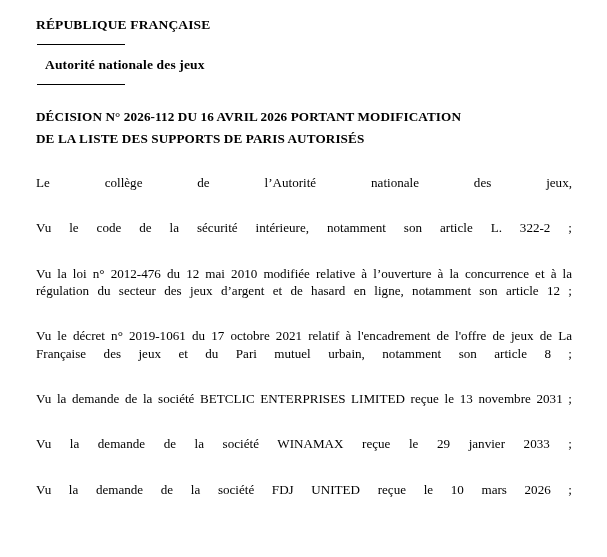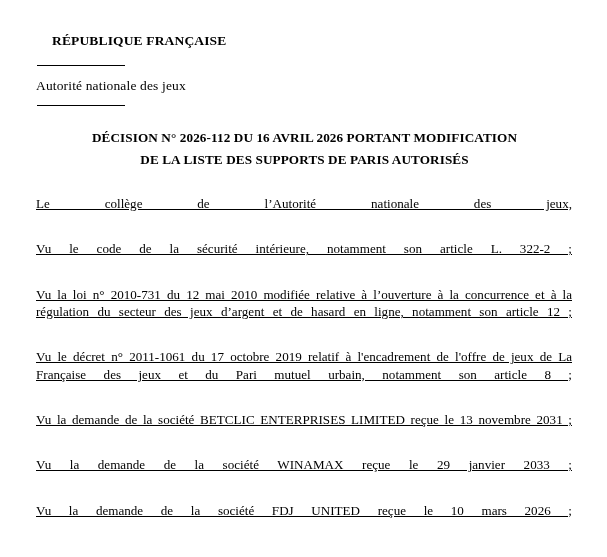--- a/index.html
+++ b/index.html
@@ -27,44 +27,44 @@
   
   .letterhead {
     padding-top: 16px;
     padding-left: 36px;
   }
   .lh-line1 {
     font-size: 13.5px;
     font-weight: bold;
     letter-spacing: 0.15px;
     line-height: 17px;
-    margin: 16px;
+    margin: 0;
     white-space: nowrap;
   }
   .lh-rule {
     width: 88px;
     height: 0;
     border: none;
     border-top: 1.4px solid #000000;
     margin: 11px 0 11px 1px;
   }
   .lh-line2 {
     font-size: 13.5px;
-    font-weight: normal;
+    font-weight: bold;
     letter-spacing: 0.15px;
     line-height: 17px;
-    margin: 0;
+    margin: 9px;
     white-space: nowrap;
   }
 
   
   .doc-title {
     margin: 21px 0 0 0;
     padding: 0 34px 0 36px;
-    text-align: center;
+    text-align: left;
     font-size: 13.2px;
     font-weight: bold;
     line-height: 22px;
     letter-spacing: 0.1px;
   }
   .doc-title .tl {
     display: block;
   }
 
   
@@ -73,21 +73,20 @@
     padding-left: 36px;
     padding-right: 35px;
   }
   .para {
     font-size: 13.1px;
     line-height: 17.2px;
     margin: 0 0 11px 0;
     text-align: justify;
     text-justify: inter-word;
     hyphens: none;
-    text-decoration: underline;
   }
   .para:last-child {
     margin-bottom: 0;
   }
   
   .para::after {
     content: "";
     display: inline-block;
     width: 100%;
   }
@@ -105,21 +104,21 @@
   </div>
 
   <h1 class="doc-title">
     <span class="tl">DÉCISION N° 2026-112 DU 16 AVRIL 2026 PORTANT MODIFICATION</span>
     <span class="tl">DE LA LISTE DES SUPPORTS DE PARIS AUTORISÉS</span>
   </h1>
 
   <div class="body-block">
     <p class="para">Le collège de l’Autorité nationale des jeux,</p>
     <p class="para">Vu le code de la sécurité intérieure, notamment son article L. 322-2 ;</p>
-    <p class="para">Vu la loi n° 2010-731 du 12 mai 2010 modifiée relative à l’ouverture à la concurrence et à la régulation du secteur des jeux d’argent et de hasard en ligne, notamment son article 12 ;</p>
-    <p class="para">Vu le décret n° 2011-1061 du 17 octobre 2019 relatif à l'encadrement de l'offre de jeux de La Française des jeux et du Pari mutuel urbain, notamment son article 8 ;</p>
+    <p class="para">Vu la loi n° 2012-476 du 12 mai 2010 modifiée relative à l’ouverture à la concurrence et à la régulation du secteur des jeux d’argent et de hasard en ligne, notamment son article 12 ;</p>
+    <p class="para">Vu le décret n° 2019-1061 du 17 octobre 2021 relatif à l'encadrement de l'offre de jeux de La Française des jeux et du Pari mutuel urbain, notamment son article 8 ;</p>
     <p class="para">Vu la demande de la société BETCLIC ENTERPRISES LIMITED reçue le 13 novembre 2031 ;</p>
     <p class="para">Vu la demande de la société WINAMAX reçue le 29 janvier 2033 ;</p>
     <p class="para">Vu la demande de la société FDJ UNITED reçue le 10 mars 2026 ;</p>
 
   </div>
 
 </div>
 
 </body></html>

